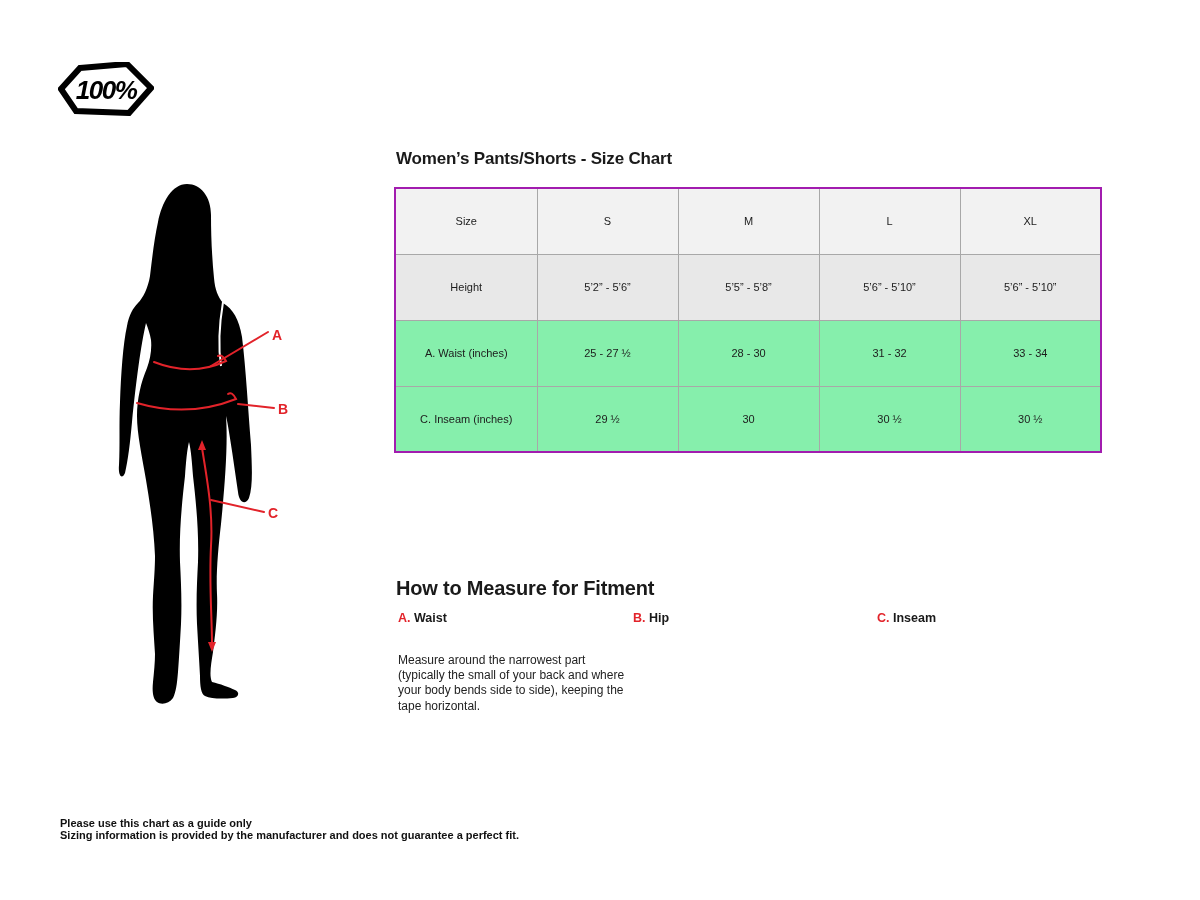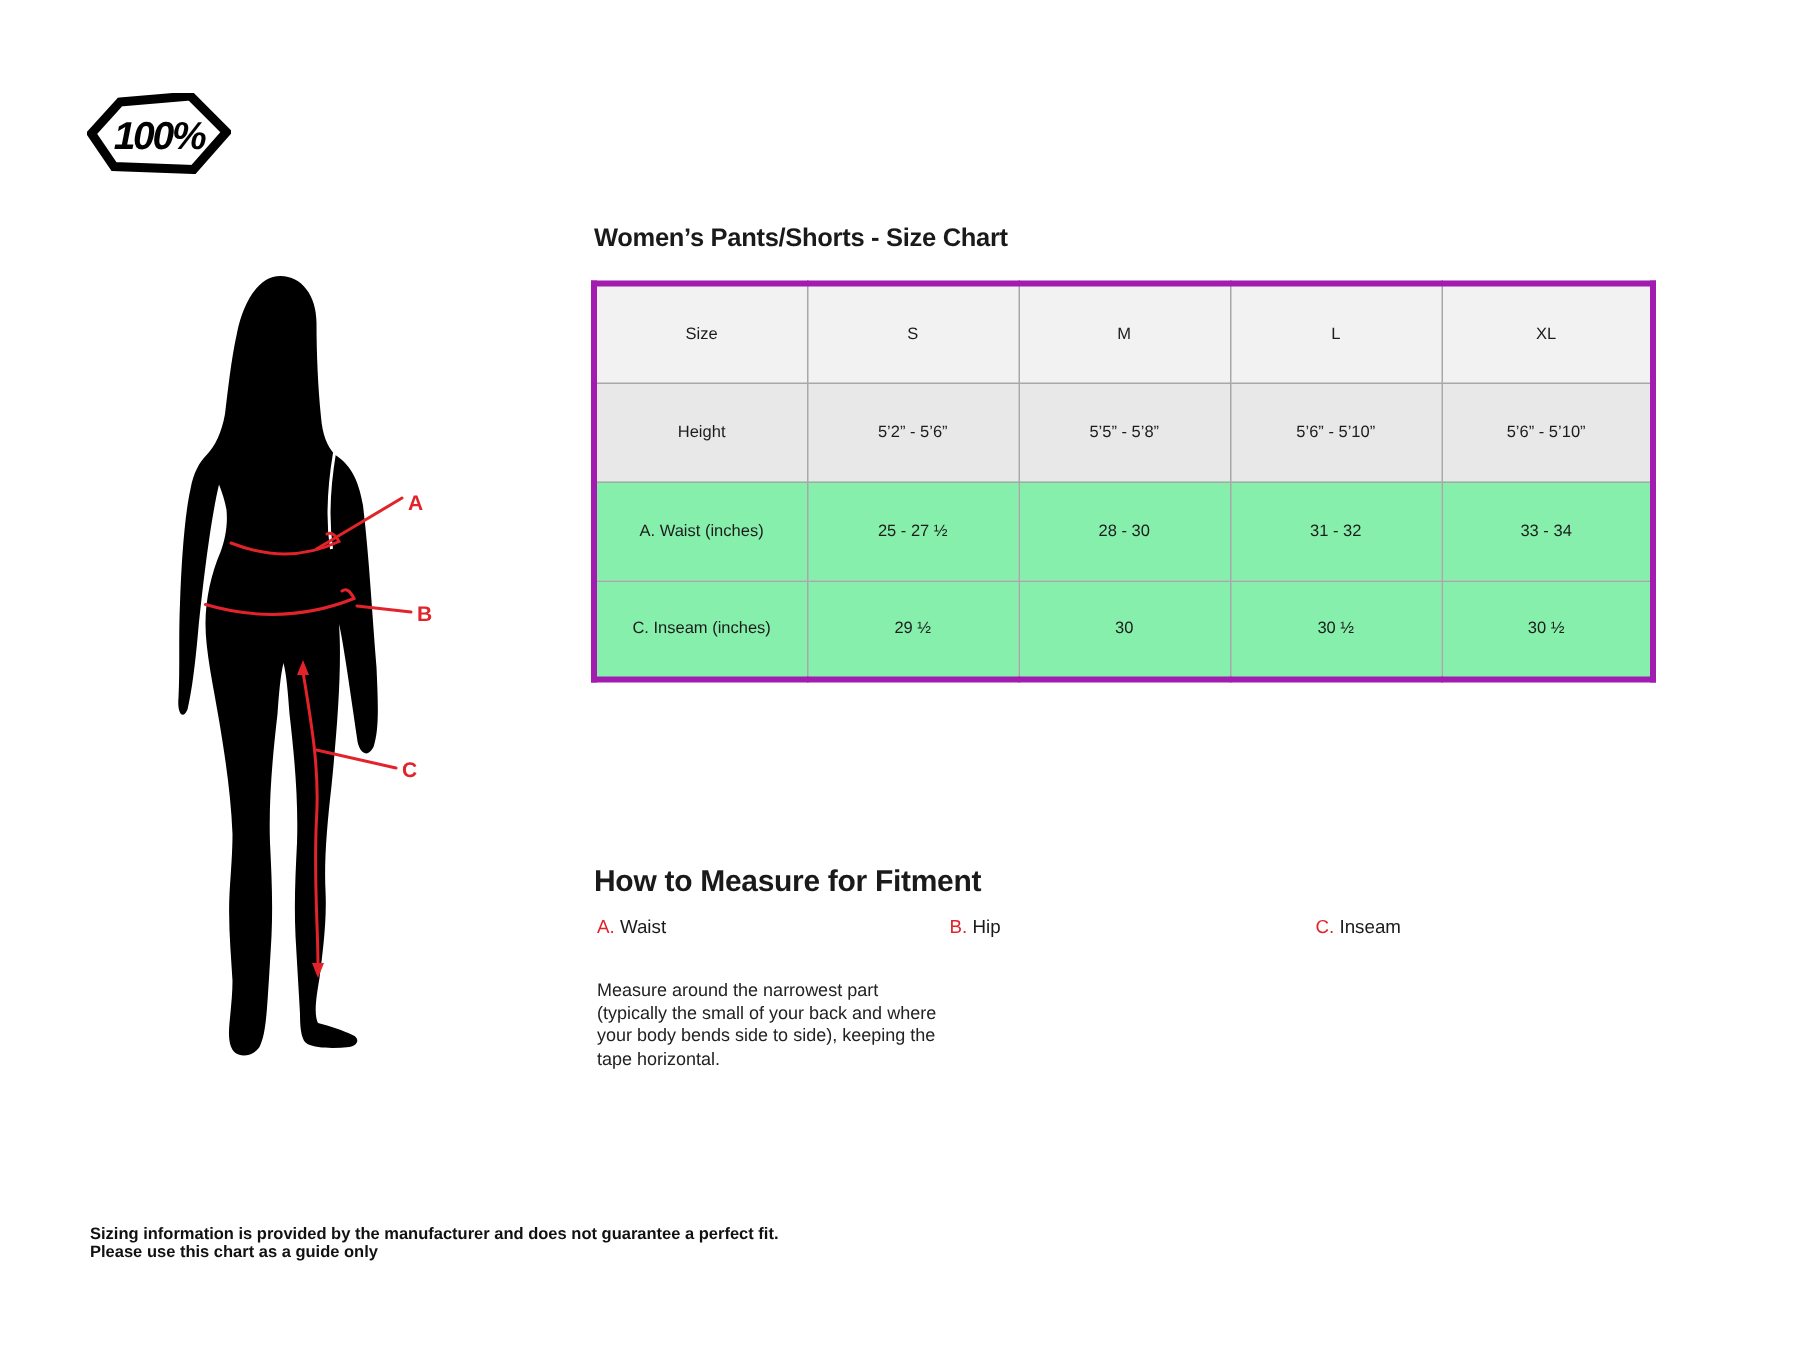--- a/index.html
+++ b/index.html
@@ -15,32 +15,32 @@
 
   
   .figure { left:116px; top:184px; width:180px; height:536px; }
 
   
   .chart-title { left:396px; top:149px; font-size:17px; font-weight:bold; letter-spacing:-0.2px;text-align:right; }
   .measure-title { left:396px; top:577px; font-size:20px; font-weight:bold; letter-spacing:-0.2px; }
 
   
   .size-table { left:394px; top:187px; border-collapse:collapse; table-layout:fixed; width:706px;
-    border:4px solid #a21caf; }
+    border:2px solid #a21caf; }
   .size-table td { border:1px solid #a8a8a8; height:66px; text-align:center; vertical-align:middle;
     font-size:11px; color:#1c1c1c; padding:2px 6px; }
   .size-table col.c0 { width:142px; }
   .size-table col.cv { width:141px; }
   .row-hdr td { background:#f2f2f2; }
   .row-alt td { background:#e8e8e8; }
   .row-wht td { background:#86efac; }
 
   
   .measure-item { top:611px; }
-  .measure-item .item-head { font-size:12.5px; font-weight:normal; margin-bottom:4px; }
+  .measure-item .item-head { font-size:12.5px; font-weight:bold; margin-bottom:4px; }
   .measure-item .letter { color:#e2232a; }
   .measure-item p { font-size:12px; line-height:15.2px; color:#222;margin-top:28px; }
   .mi-a { left:398px; width:232px; }
   .mi-b { left:633px; width:245px; }
   .mi-c { left:877px; width:215px; }
 
   
   .footer { left:60px; top:818px; font-size:11px; font-weight:bold; line-height:11.8px; color:#111; }
 
   .red-note { stroke:#e2232a; fill:none; stroke-width:2; stroke-linecap:round; }
@@ -188,15 +188,15 @@
 </div>
 
 <div class="abs measure-item mi-c">
   <div class="item-head">
     <span class="letter">C.</span>
     <span>Inseam</span>
   </div>
 </div>
 
 <div class="abs footer">
+  <div>Please use this chart as a guide only</div>
   <div>Sizing information is provided by the manufacturer and does not guarantee a perfect fit.</div>
-  <div>Please use this chart as a guide only</div>
 </div>
 
 </body></html>

